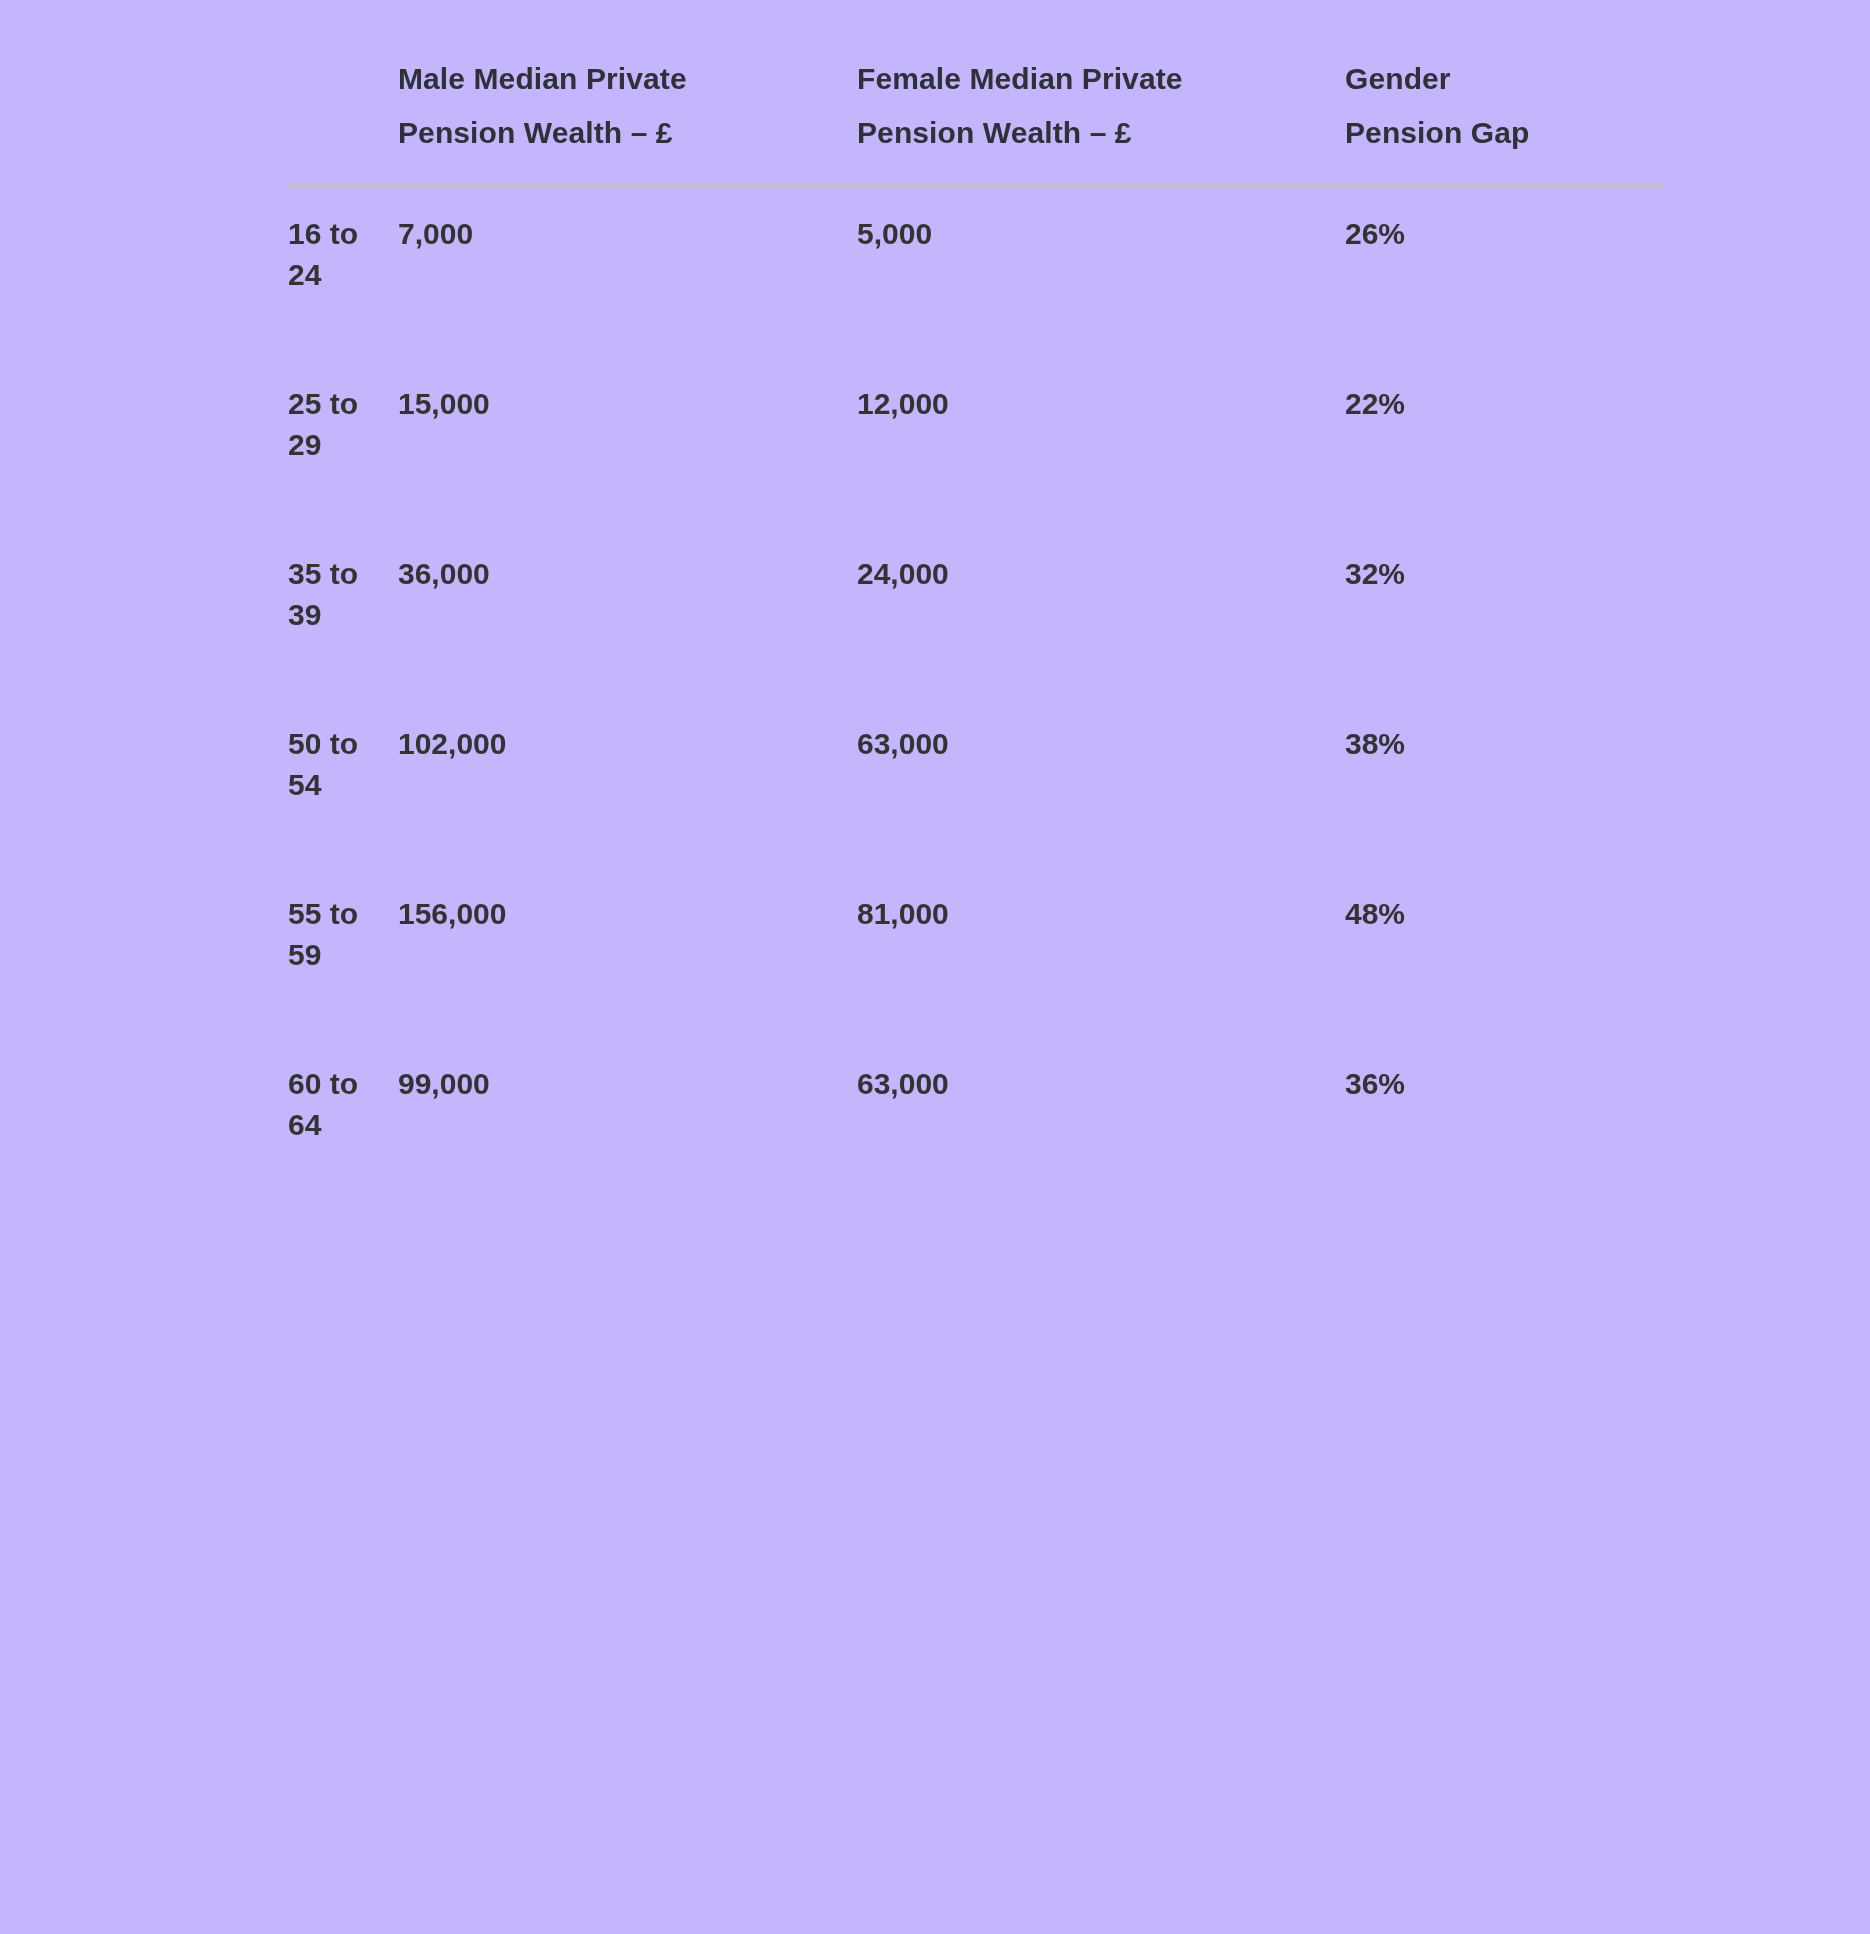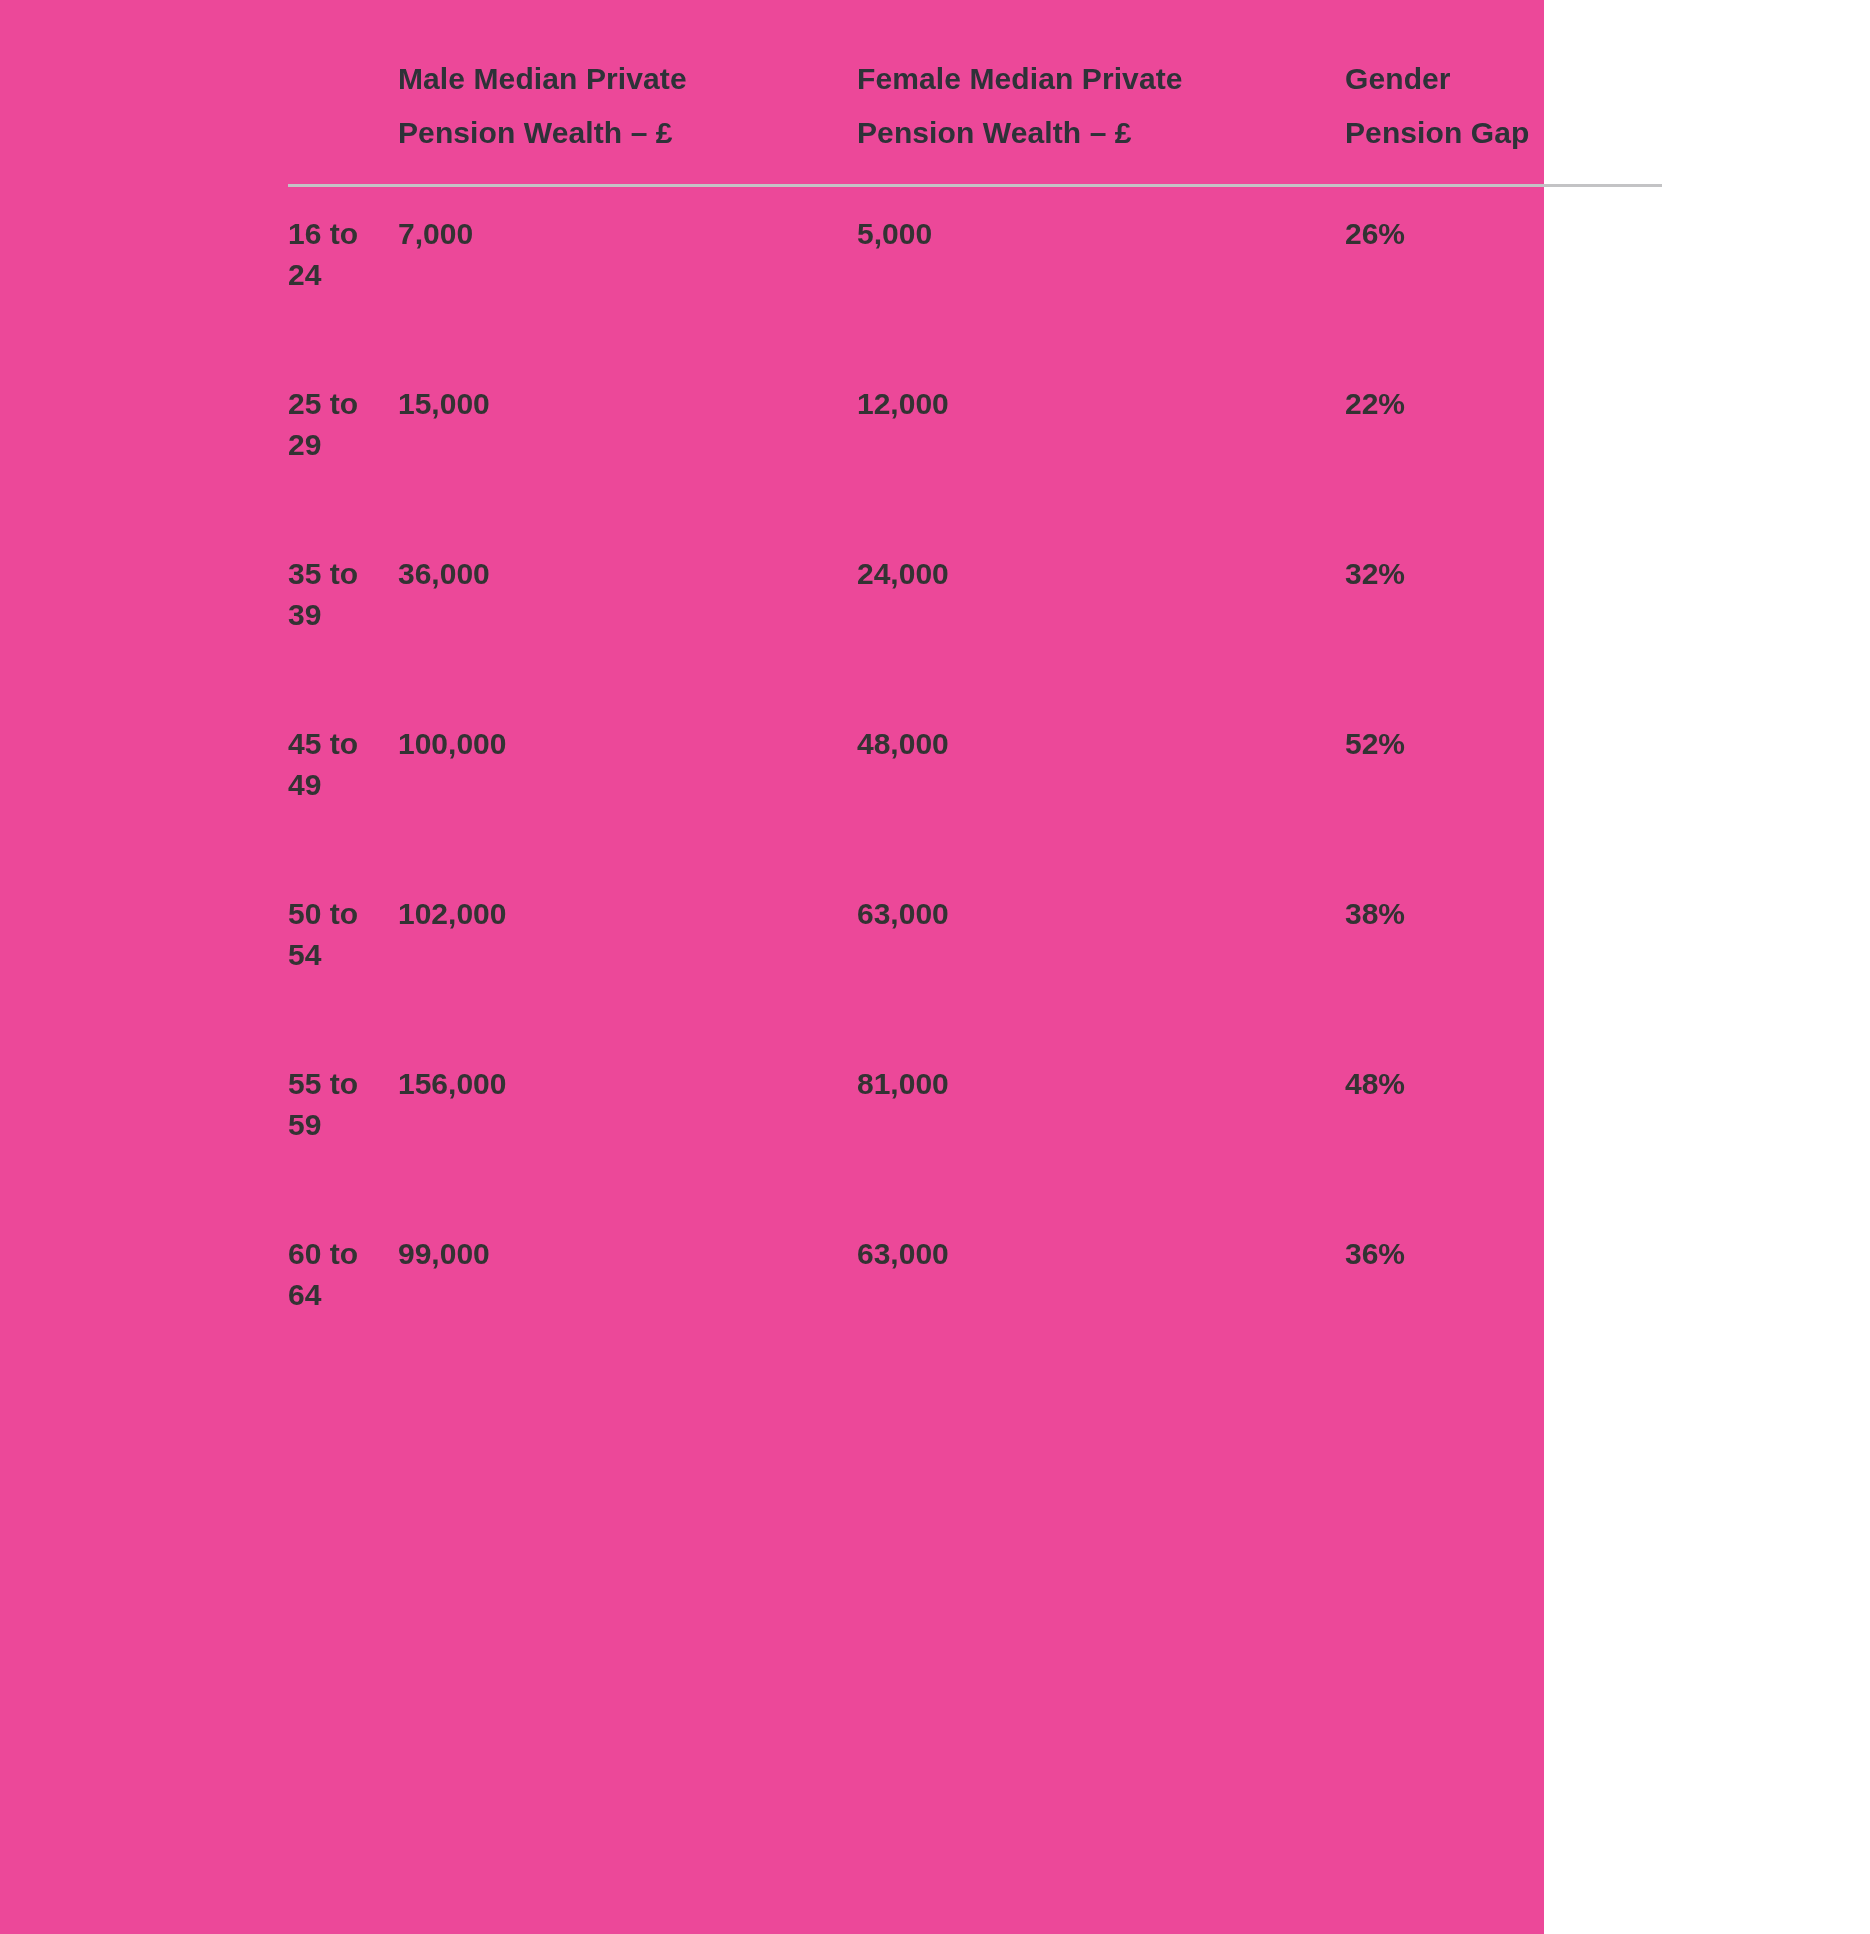--- a/index.html
+++ b/index.html
@@ -9,23 +9,23 @@
   }
   body {
     width: 1870px;
     height: 1934px;
     font-family: "Liberation Sans", "DejaVu Sans", sans-serif;
     color: #333333;
     overflow: hidden;
   }
   .page {
     position: relative;
-    width: 1544px;
+    width: 1870px;
     height: 1934px;
-    background: #ec4899;
+    background: #c4b5fd;
   }
   .table-wrap {
     position: absolute;
     left: 288px;
     top: 52px;
     width: 1374px;
   }
   table.pension-table {
     border-collapse: collapse;
     width: 1374px;
@@ -118,26 +118,20 @@
             <td class="female-cell">12,000</td>
             <td class="gap-cell">22%</td>
           </tr>
           <tr>
             <td class="age-cell">35 to 39</td>
             <td class="male-cell">36,000</td>
             <td class="female-cell">24,000</td>
             <td class="gap-cell">32%</td>
           </tr>
           <tr>
-            <td class="age-cell">45 to 49</td>
-            <td class="male-cell">100,000</td>
-            <td class="female-cell">48,000</td>
-            <td class="gap-cell">52%</td>
-          </tr>
-          <tr>
             <td class="age-cell">50 to 54</td>
             <td class="male-cell">102,000</td>
             <td class="female-cell">63,000</td>
             <td class="gap-cell">38%</td>
           </tr>
           <tr>
             <td class="age-cell">55 to 59</td>
             <td class="male-cell">156,000</td>
             <td class="female-cell">81,000</td>
             <td class="gap-cell">48%</td>

